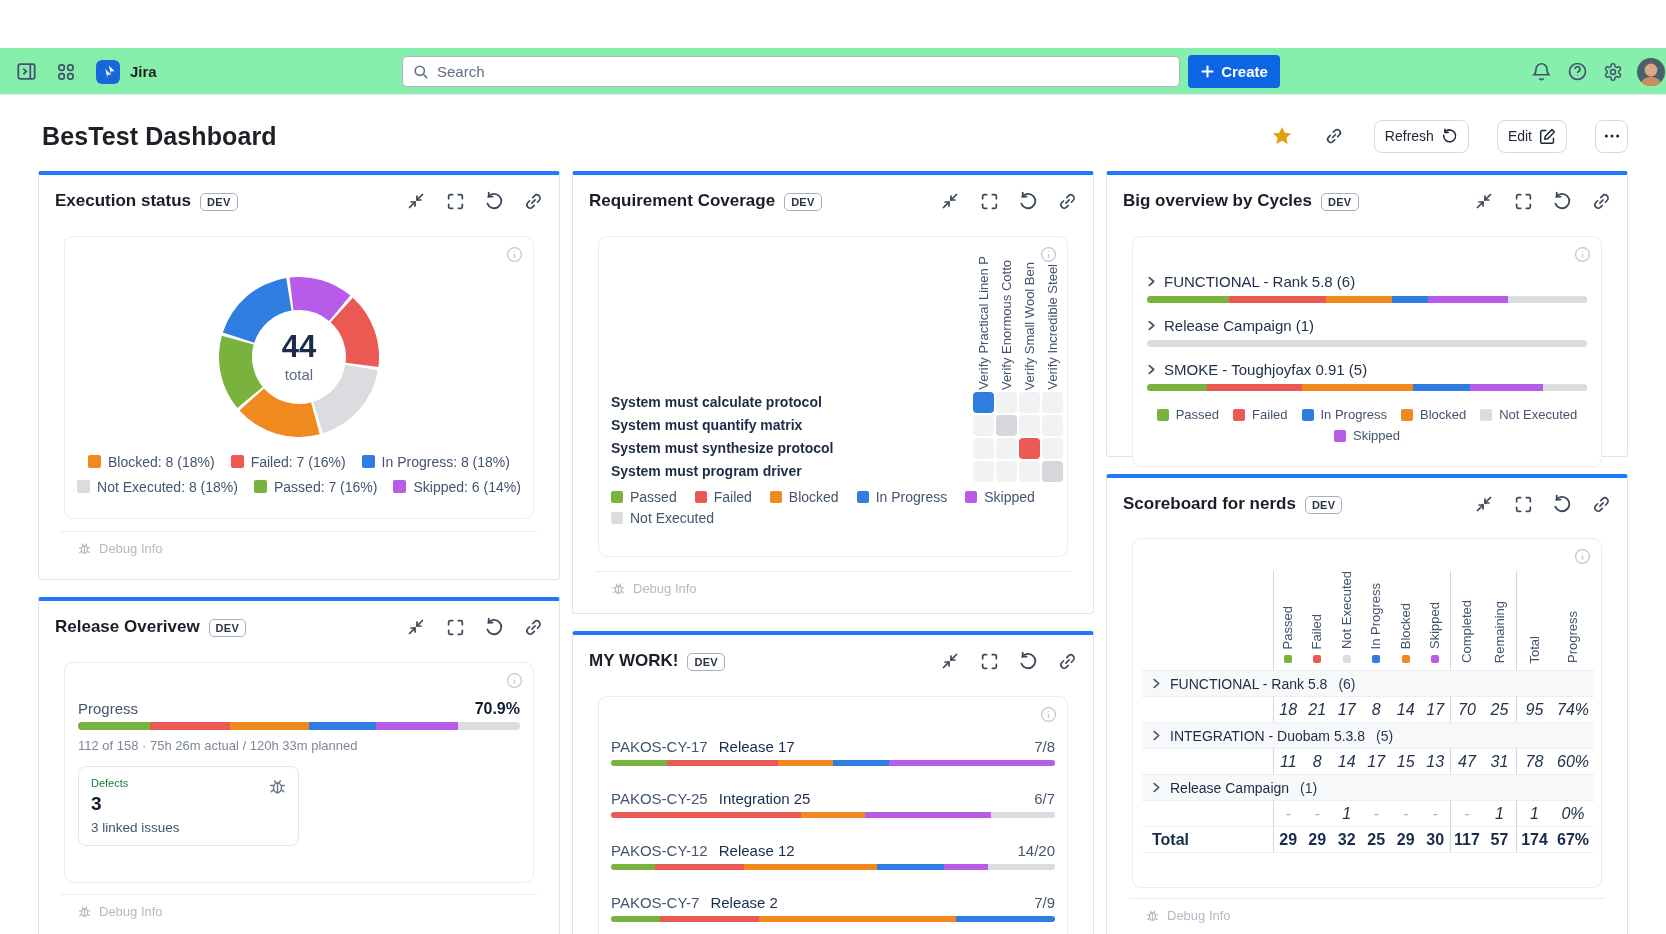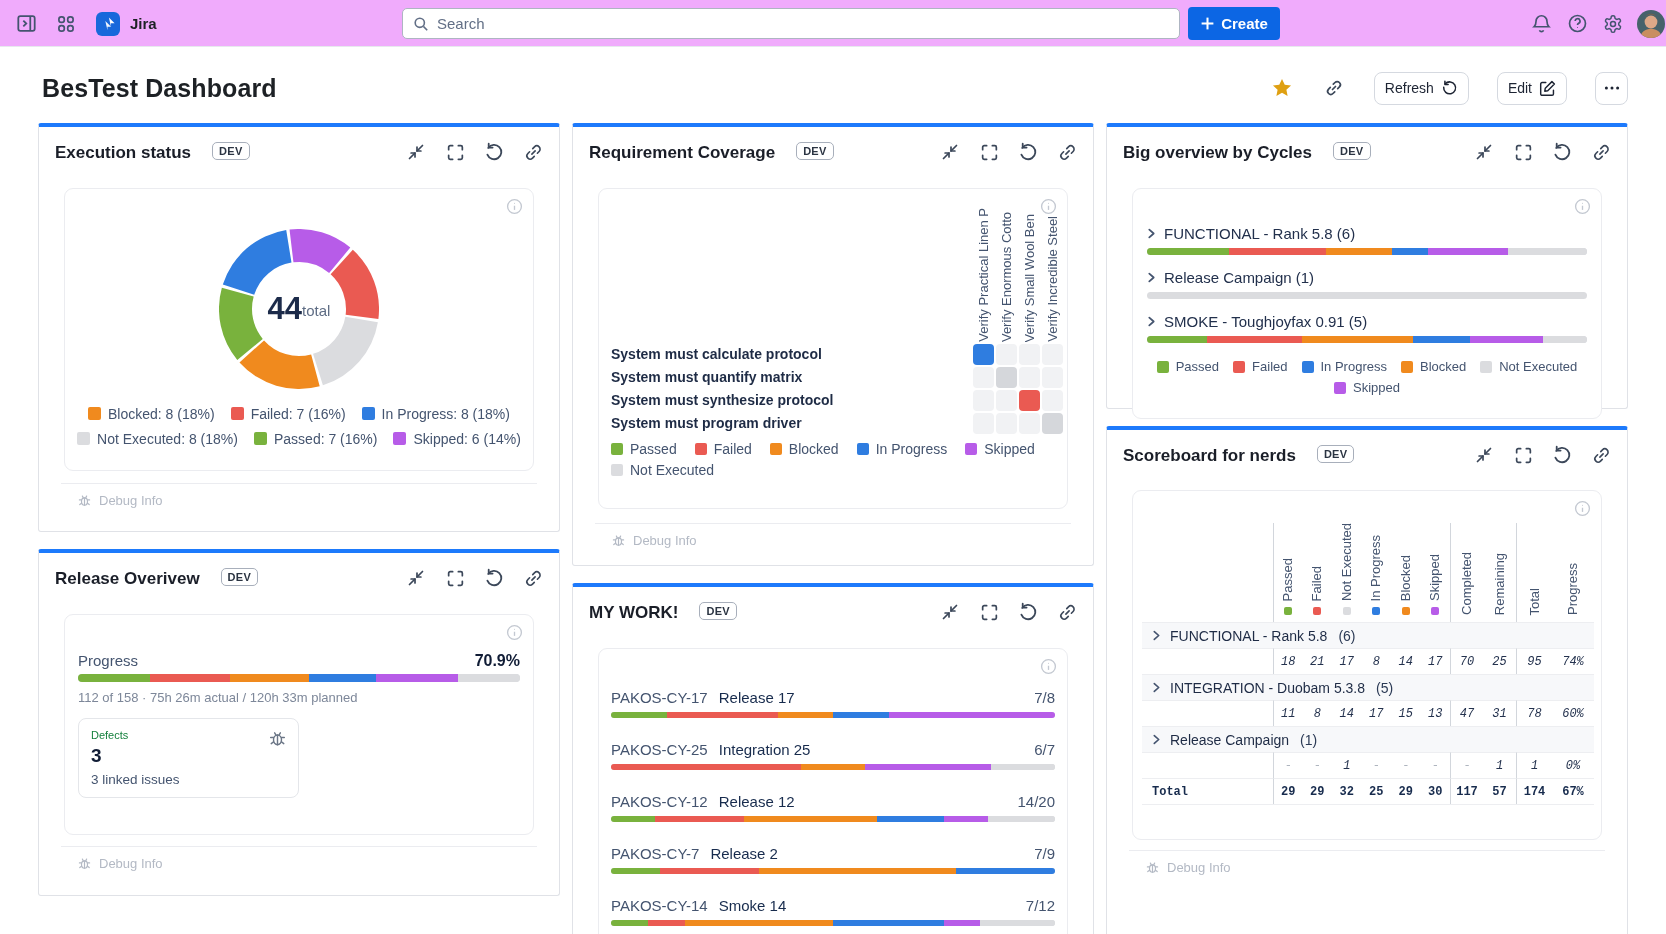--- a/index.html
+++ b/index.html
@@ -1,20 +1,20 @@
 <!DOCTYPE html>
 <html><head>
 <meta charset="utf-8">
 <style>
   * { margin:0; padding:0; box-sizing:border-box; }
   html,body { width:1666px; height:934px; overflow:hidden; background:#fff;
     font-family:"Liberation Sans", sans-serif; color:#172B4D; }
 
   
-  .topbar { position:relative; height:47px; background:#f0abfc; border-bottom:1px solid #E7E9EE; }
+  .topbar { position:relative; height:47px; background:#86efac; border-bottom:1px solid #E7E9EE;margin-top:48px; }
   .topbar-left { position:absolute; left:10px; top:0; height:47px; display:flex; align-items:center; gap:8px; }
   .tb-iconbtn { width:32px; height:32px; display:flex; align-items:center; justify-content:center; border-radius:4px; color:#44546F; }
   .jira-logo { width:24px; height:24px; border-radius:6px; background:#1868DB; display:flex; align-items:center; justify-content:center; margin-left:6px; }
   .app-name { font-size:15px; font-weight:700; color:#1D2125; margin-left:2px; }
   .searchbox { position:absolute; left:402px; top:8px; width:778px; height:31px; border:1px solid #AEB5C2;
     border-radius:5px; background:#fff; display:flex; align-items:center; padding:0 10px; gap:8px; }
   .searchbox .ph { font-size:15px; color:#626F86; }
   .create-btn { position:absolute; left:1188px; top:7px; height:33px; width:92px; background:#0C66E4; border-radius:4px;
     display:flex; align-items:center; justify-content:center; gap:6px; color:#fff; font-size:15px; font-weight:700; cursor:pointer; }
   .topbar-right { position:absolute; right:1px; top:0; height:47px; display:flex; align-items:center; gap:4px; }
@@ -29,36 +29,36 @@
   .btn { height:33px; border:1px solid #D5D9E0; border-radius:8px; background:#fff; display:flex; align-items:center;
     gap:7px; padding:0 10px; font-size:14px; font-weight:500; color:#1D2433; cursor:pointer; }
   .btn.square { width:33px; padding:0; justify-content:center; }
 
   
   .grid { display:flex; gap:12px; align-items:flex-start; }
   .col { width:522px; display:flex; flex-direction:column; }
 
   
   .card { position:relative; background:#fff; border:1px solid #E0E2E7; border-top:4px solid #1D7AFC; border-radius:3px; width:522px; }
-  .card-header { display:flex; align-items:flex-start; padding:15px 16px 0 16px; height:36px;gap:12px; }
+  .card-header { display:flex; align-items:flex-end; padding:15px 16px 0 16px; height:36px; }
   .card-title { font-size:17px; font-weight:700; color:#1A1E28; white-space:nowrap; line-height:21px; }
   .dev-badge { margin-left:9px; font-size:11px; font-weight:700; letter-spacing:.3px; color:#2B3442;
     border:1px solid #A8AFBB; border-radius:5px; padding:2px 6px 2px 6px; line-height:12px; }
   .card-icons { margin-left:auto; display:flex; align-items:center; gap:19px; color:#3B4759; }
   .cico { width:20px; height:20px; display:flex; align-items:center; justify-content:center; }
 
   .panel { position:relative; margin:0 25px; border:1px solid #EBECF0; border-radius:9px; background:#fff; }
   .info-ico { position:absolute; top:9px; right:10px; width:17px; height:17px; color:#C3C8D1; }
 
   .debug-row { margin:0 22px; border-top:1px solid #EBECF0; display:flex; align-items:center; gap:7px;
     padding:9px 0 0 16px; color:#B3B9C4; font-size:13px; }
 
   
   .donut-wrap { position:relative; width:160px; height:160px; margin:40px auto 0 auto; }
-  .donut-center { position:absolute; inset:0; display:flex; flex-direction:row; align-items:center; justify-content:center; }
+  .donut-center { position:absolute; inset:0; display:flex; flex-direction:column; align-items:center; justify-content:center; }
   .donut-total { font-size:31px; font-weight:700; color:#1C2B4A; line-height:32px; }
   .donut-total-label { font-size:15px; color:#5E6C84; margin-top:3px; }
   .legend-lines { margin-top:12px; }
   .legend-line { display:flex; justify-content:center; gap:16px; height:25px; align-items:center; }
   .legend-item { display:flex; align-items:center; gap:7px; font-size:14px; color:#44546F; white-space:nowrap; }
   .legend-sq { width:13px; height:13px; border-radius:2px; flex:0 0 auto; }
 
   
   .rel-body { padding:37px 13px 0 13px; }
   .rel-progress-row { display:flex; align-items:baseline; }
@@ -84,21 +84,21 @@
   .cov-cell { width:21px; height:21px; border-radius:4px; background:#F1F2F4; }
   .cov-legend { margin:4px 0 0 0; }
   .cov-legend .legend-line { justify-content:flex-start; gap:18px; height:21px; }
   .cov-legend .legend-item { font-size:14px; gap:7px; }
   .cov-legend .legend-sq { width:12px; height:12px; }
   .cov-pad-bottom { height:25px; }
 
   
   .work-body { padding:40px 12px 0 12px; }
   .work-item { margin-bottom:23px; }
-  .work-row1 { display:flex; align-items:flex-start; font-size:15px; height:18px; }
+  .work-row1 { display:flex; align-items:center; font-size:15px; height:18px; }
   .work-key { color:#44546F; }
   .work-name { color:#172B4D; margin-left:11px; }
   .work-count { margin-left:auto; color:#44546F; }
   .work-bar { margin-top:5px; height:6px; border-radius:3px; }
 
   
   .cyc-body { padding:35px 14px 0 14px; }
   .cyc-row { margin-bottom:13px; }
   .cyc-name-row { display:flex; align-items:center; gap:9px; height:18px; font-size:15px; color:#243757; }
   .cyc-chev { color:#44546F; font-size:13px; width:8px; }
@@ -108,22 +108,22 @@
   .cyc-legend .legend-line { gap:14px; height:21px; }
   .cyc-legend .legend-item { font-size:13px; gap:7px; }
   .cyc-legend .legend-sq { width:12px; height:12px; }
 
   
   .sb-body { padding:32px 10px 35px 9px; }
   .sb-table { display:grid; grid-template-columns:131px repeat(6,29.5px) 33px 33px 36px 42px; }
   .sb-h { height:99px; display:flex; flex-direction:column; justify-content:flex-end; align-items:center; padding-bottom:7px; }
   .sb-rot { writing-mode:vertical-rl; transform:rotate(180deg); font-size:13px; color:#44546F; white-space:nowrap; line-height:14px; }
   .sb-dot { width:8px; height:8px; border-radius:2px; margin-top:6px; }
-  .sb-cell { height:26px; display:flex; align-items:center; justify-content:center; font-size:12px; font-style:italic;
-    color:#24324E; border-top:1px solid #EDEEF1;font-family:Liberation Mono, monospace; }
+  .sb-cell { height:26px; display:flex; align-items:center; justify-content:center; font-size:16px; font-style:italic;
+    color:#24324E; border-top:1px solid #EDEEF1; }
   .sb-grouprow { grid-column:1 / -1; height:26px; background:#F7F8FA; display:flex; align-items:center; gap:9px;
     padding-left:10px; font-size:14px; border-top:1px solid #EDEEF1; }
   .sb-grouprow .gchev { color:#44546F; font-size:12px; }
   .sb-grouprow .gname { color:#1E2B45; }
   .sb-grouprow .gcount { color:#2B3A55; margin-left:2px; }
   .sb-sep { border-left:1px solid #D2D6DC; }
   .sb-cell.total { font-style:normal; font-weight:700; color:#172B4D; }
   .sb-namecell { justify-content:flex-start; padding-left:10px; }
   .sb-bottom { border-bottom:1px solid #EDEEF1; grid-column:1 / -1; height:0; }
   .sb-dash { color:#AEB5BF; }

